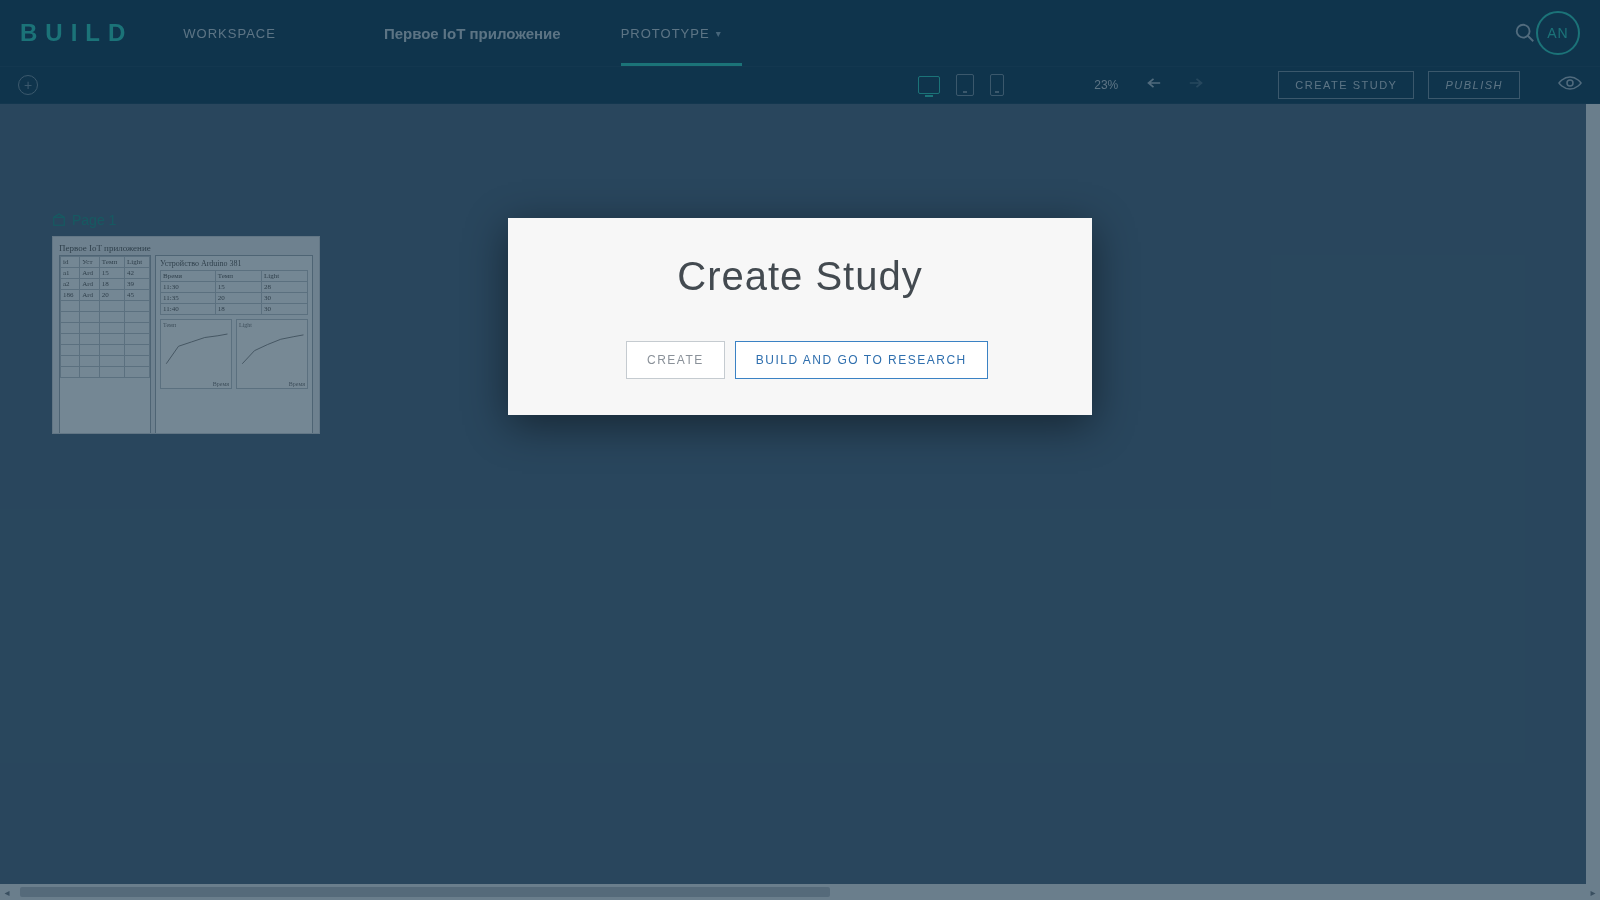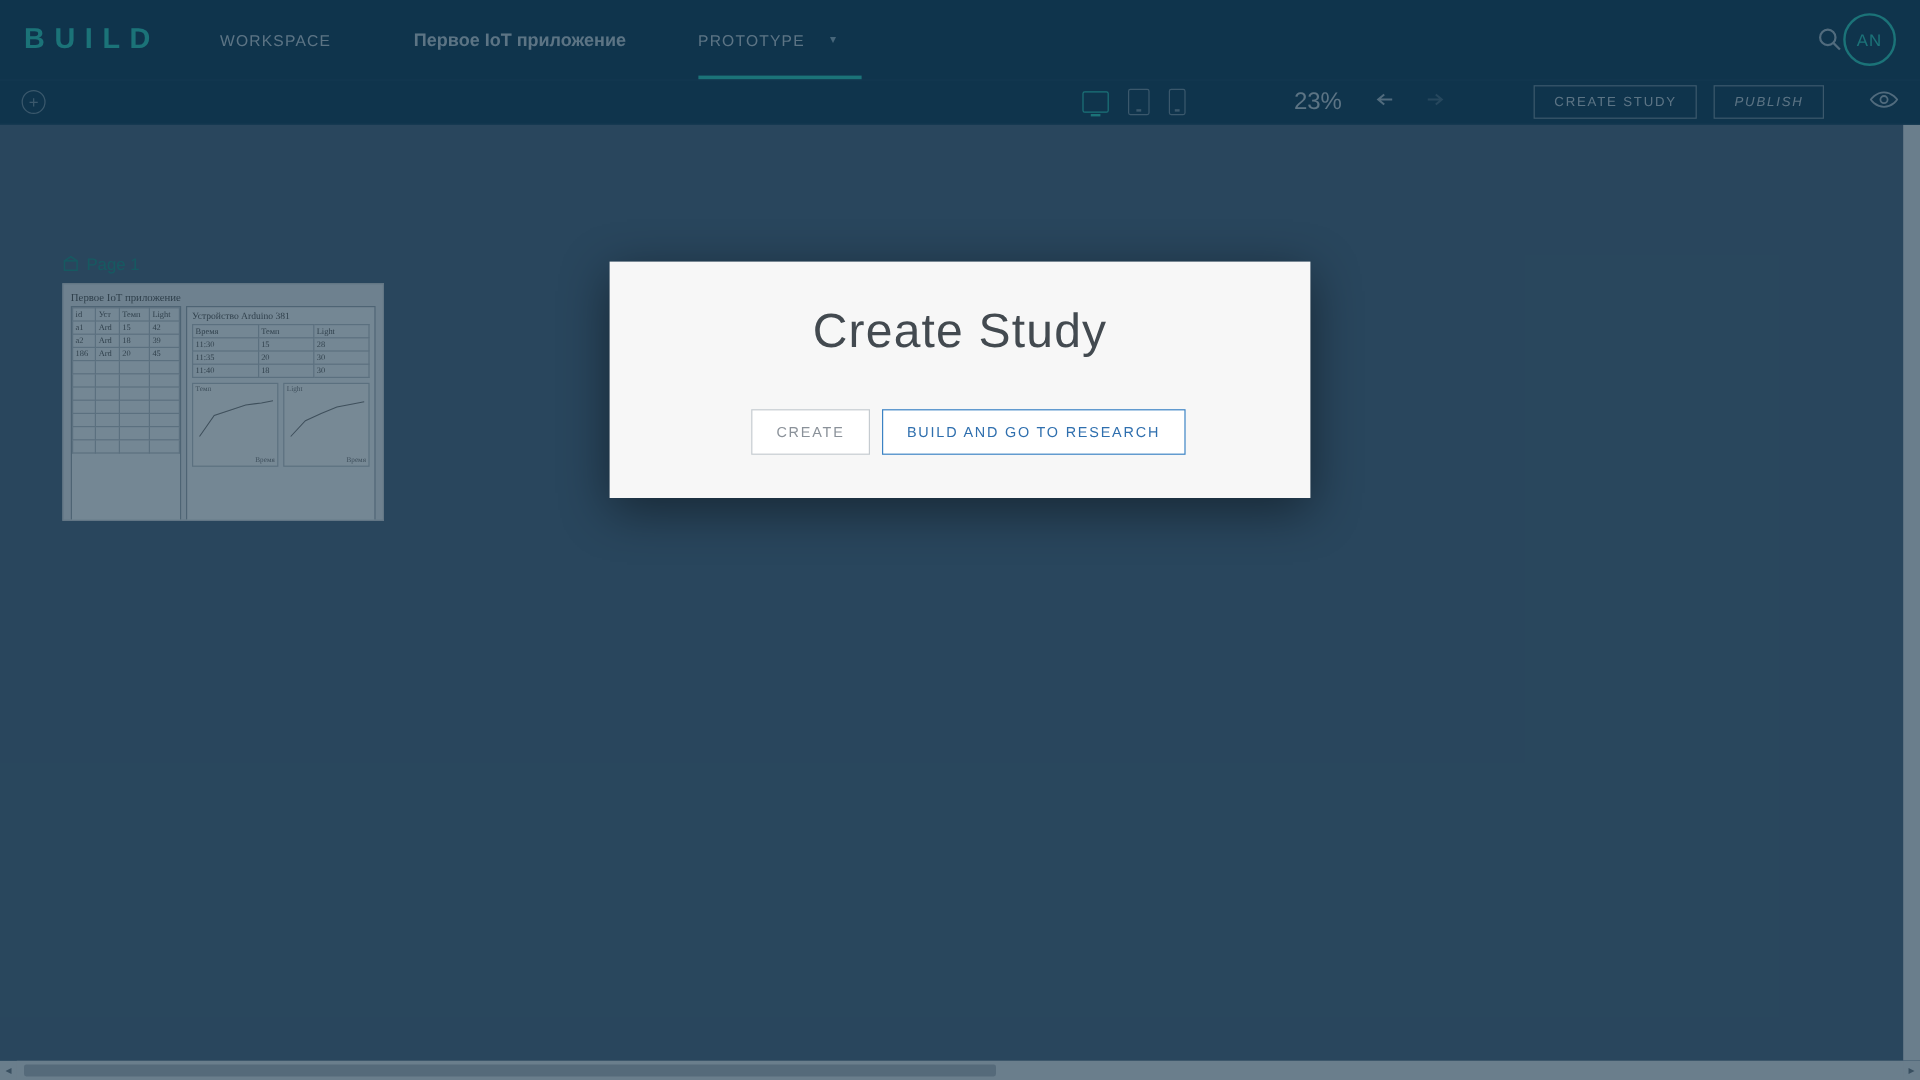--- a/index.html
+++ b/index.html
@@ -20,39 +20,39 @@
     font-size: 24px;
     font-weight: 700;
     letter-spacing: 8px;
     color: #29c5b7;
     margin-right: 50px;
   }
   .nav-item {
     font-size: 13px;
     letter-spacing: 1px;
     color: #b8c7d1;
-    margin-right: 69px;
+    margin-right: 108px;
     text-transform: uppercase;
     cursor: pointer;
   }
   .nav-project {
     font-size: 15px;
     color: #b8c7d1;
     margin-right: 60px;
     font-weight: 600;
   }
   .nav-tab {
     font-size: 13px;
     letter-spacing: 1px;
     color: #b8c7d1;
     text-transform: uppercase;
     cursor: pointer;
     display: flex;
     align-items: center;
-    gap: 21px;
+    gap: 6px;
     height: 66px;
     position: relative;
   }
   .nav-tab.active::after {
     content: "";
     position: absolute;
     left: 0; right: -20px; bottom: 0;
     height: 3px;
     background: #29c5b7;
   }
@@ -100,21 +100,21 @@
     position: relative; cursor: pointer;
   }
   .device.desktop { border-color: #29c5b7; }
   .device.desktop::after, .device.tablet::after, .device.mobile::after {
     content: ""; position: absolute; left: 50%; transform: translateX(-50%);
     bottom: -4px; width: 8px; height: 2px; background: #29c5b7;
   }
   .device.tablet { width: 18px; height: 22px; }
   .device.tablet::after, .device.mobile::after { background: #6f8b9c; width: 4px; height: 2px; bottom: 2px; }
   .device.mobile { width: 14px; height: 22px; }
-  .zoom { color: #b8c7d1; font-size: 20px; margin-right: 14px; }
+  .zoom { color: #b8c7d1; font-size: 12px; margin-right: 14px; }
   .undo, .redo { color: #6f8b9c; cursor: pointer; padding: 4px; }
   .redo { opacity: .35; margin-right: 60px; }
   .tbtn {
     border: 1px solid #6f8b9c;
     color: #b8c7d1;
     background: transparent;
     font-size: 11px;
     letter-spacing: 1.5px;
     padding: 7px 16px;
     cursor: pointer;

